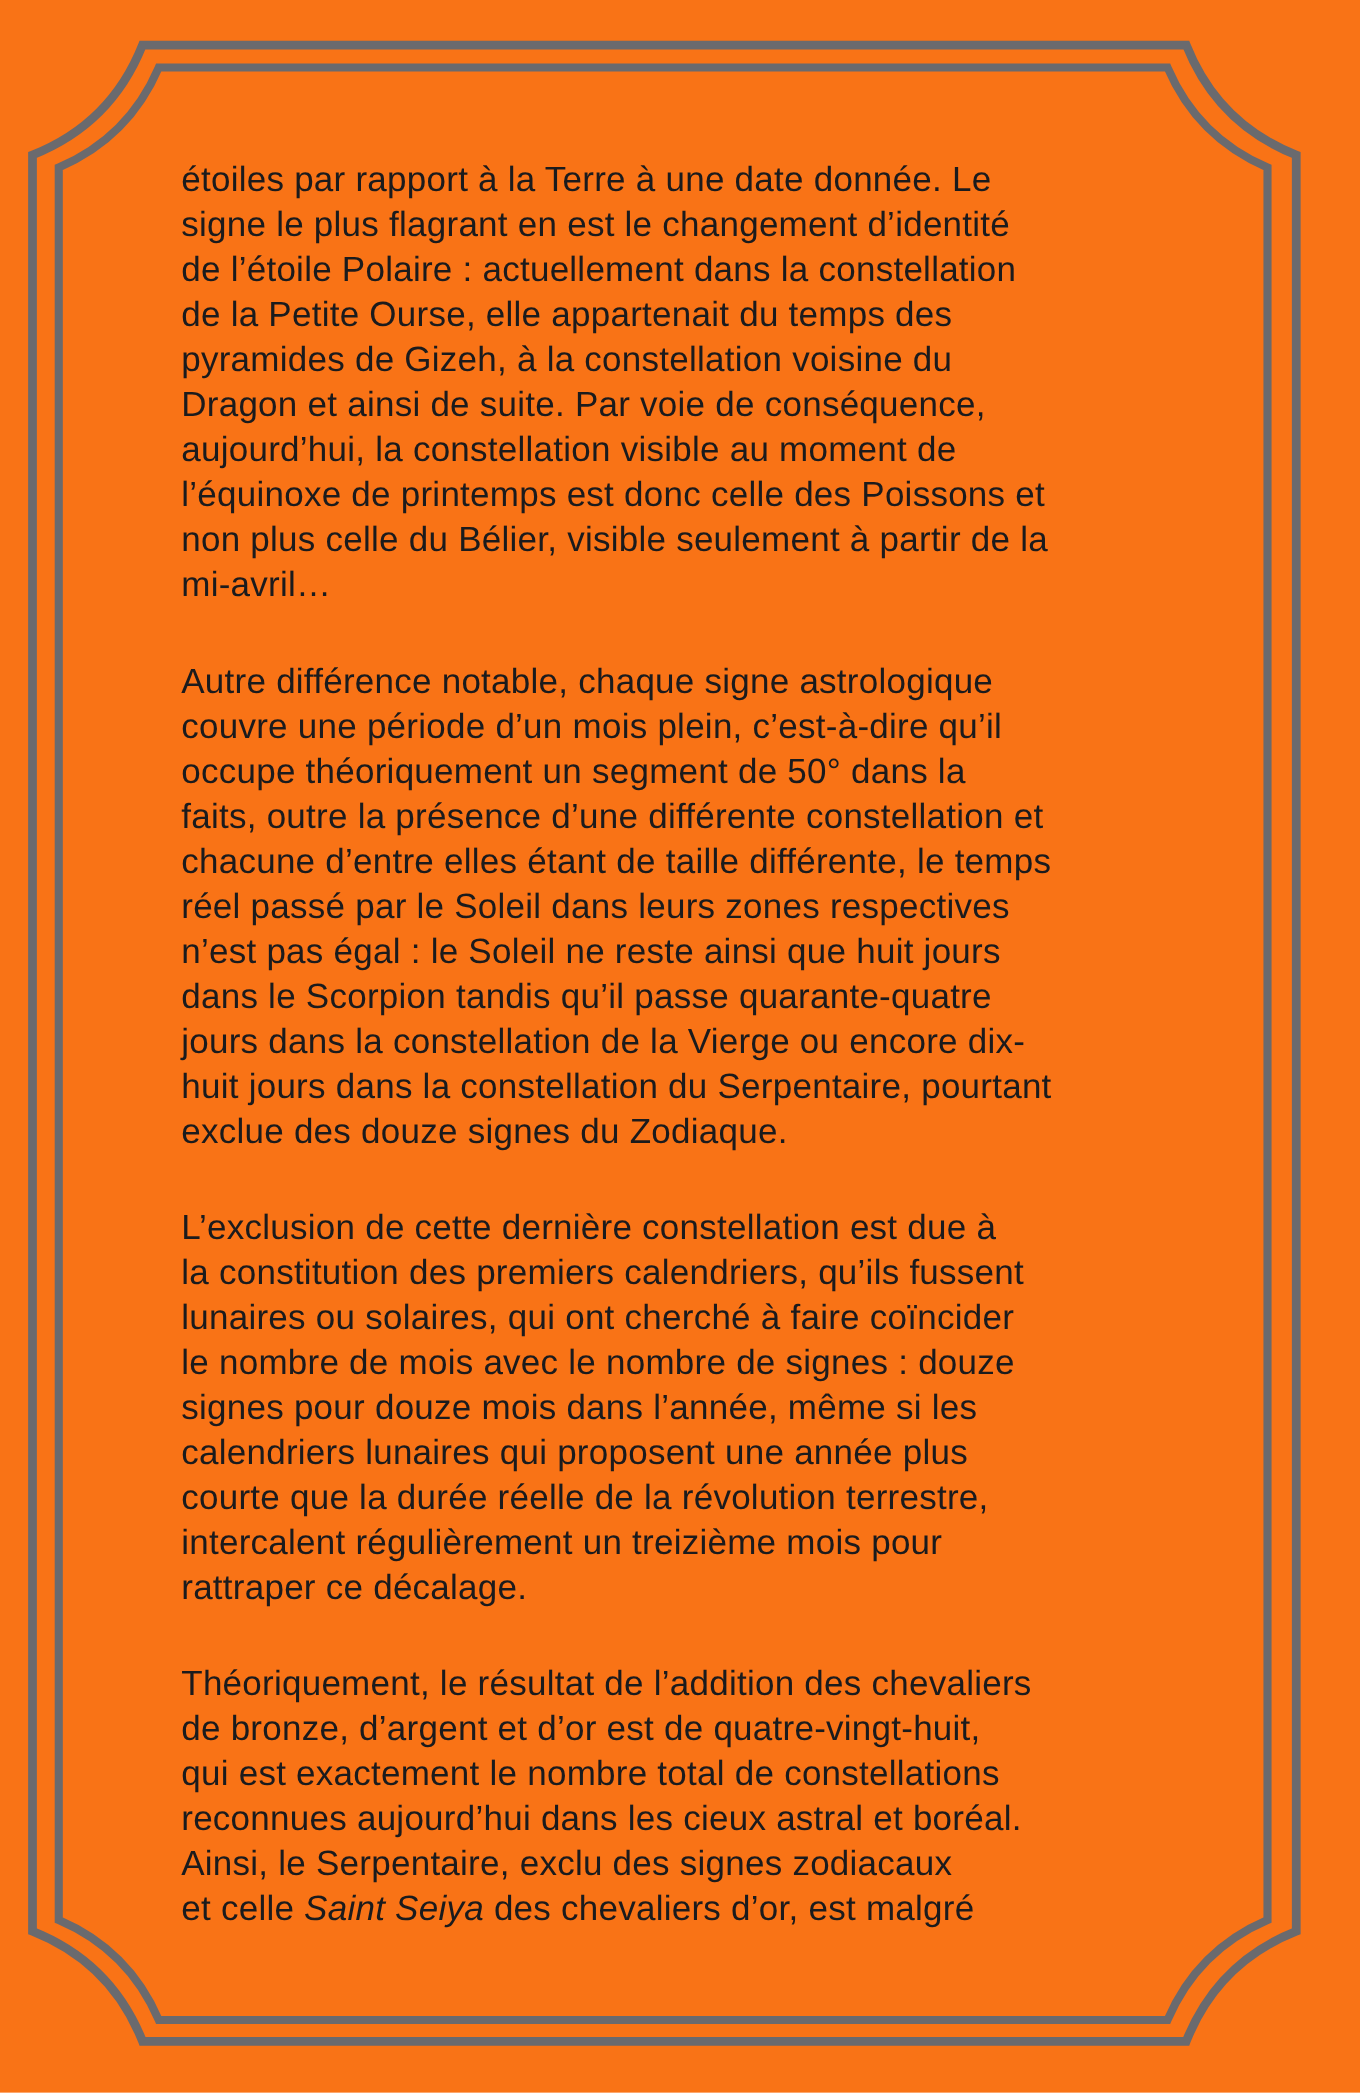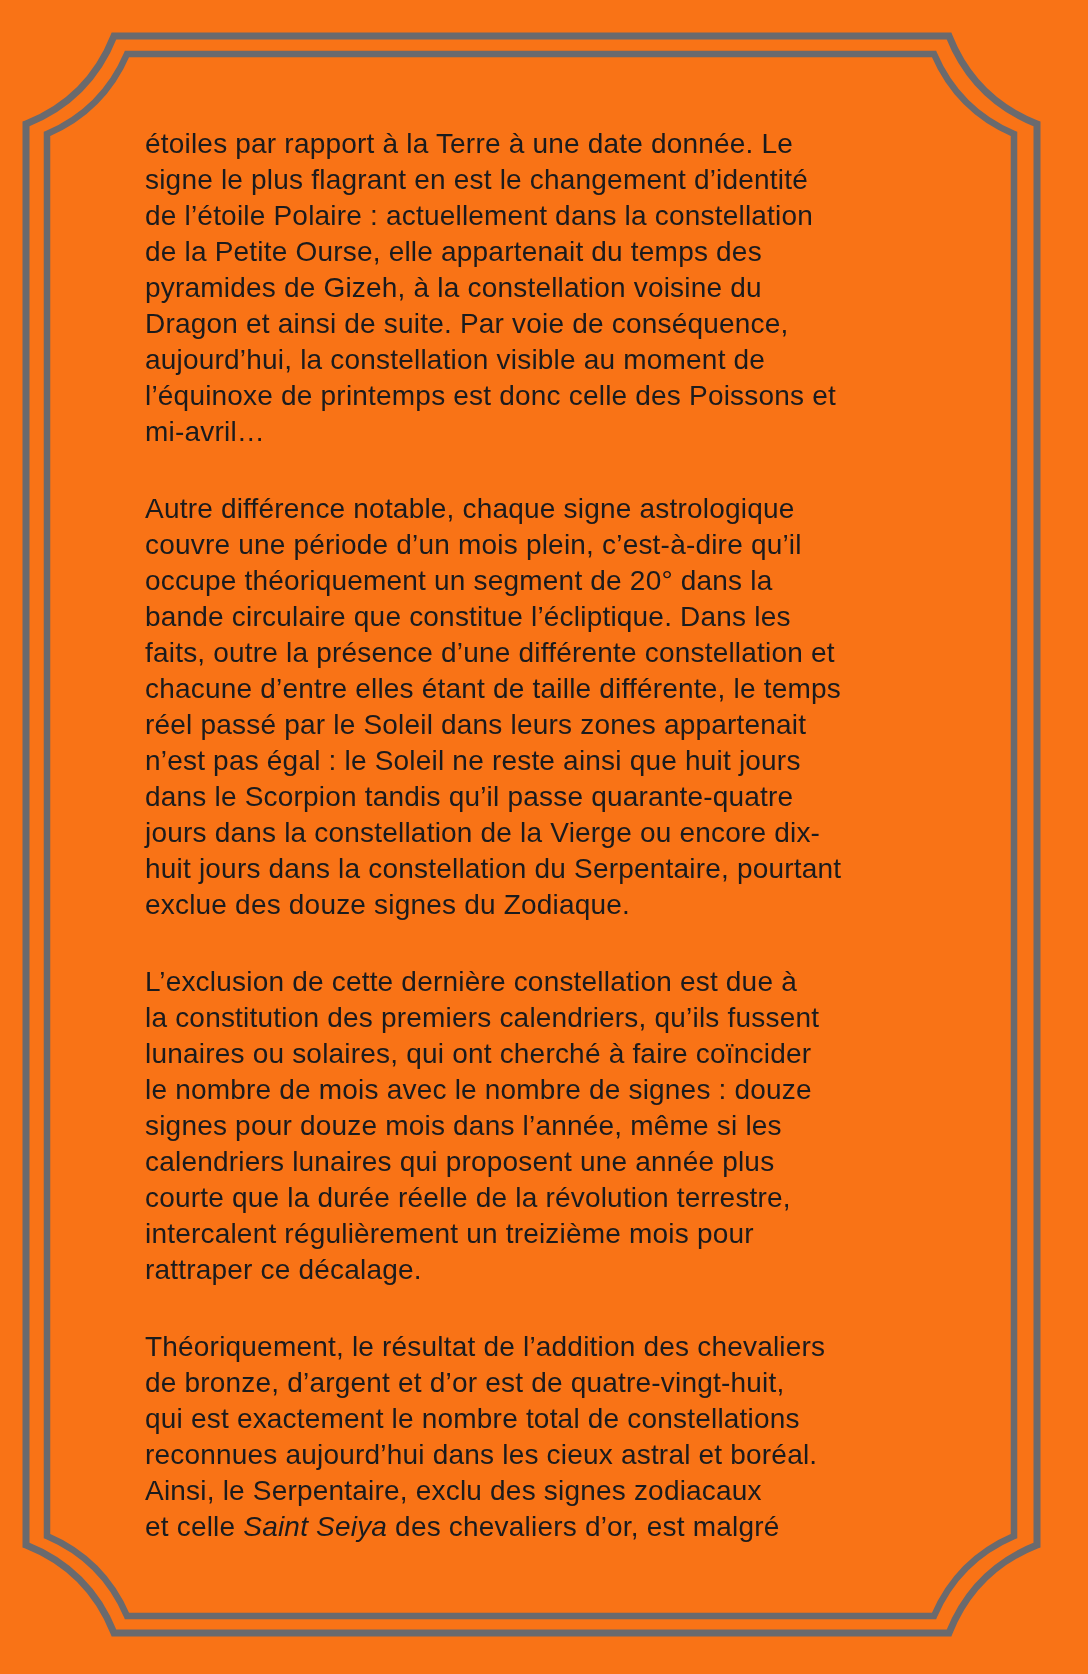--- a/index.html
+++ b/index.html
@@ -52,31 +52,31 @@
 
     <div class="para">
       <div class="tline">étoiles par rapport à la Terre à une date donnée. Le</div>
       <div class="tline">signe le plus flagrant en est le changement d’identité</div>
       <div class="tline">de l’étoile Polaire : actuellement dans la constellation</div>
       <div class="tline">de la Petite Ourse, elle appartenait du temps des</div>
       <div class="tline">pyramides de Gizeh, à la constellation voisine du</div>
       <div class="tline">Dragon et ainsi de suite. Par voie de conséquence,</div>
       <div class="tline">aujourd’hui, la constellation visible au moment de</div>
       <div class="tline">l’équinoxe de printemps est donc celle des Poissons et</div>
+      <div class="tline">non plus celle du Bélier, visible seulement à partir de la</div>
       <div class="tline">mi-avril…</div>
     </div>
 
     <div class="para">
       <div class="tline">Autre différence notable, chaque signe astrologique</div>
       <div class="tline">couvre une période d’un mois plein, c’est-à-dire qu’il</div>
-      <div class="tline">occupe théoriquement un segment de 20° dans la</div>
-      <div class="tline">bande circulaire que constitue l’écliptique. Dans les</div>
+      <div class="tline">occupe théoriquement un segment de 50° dans la</div>
       <div class="tline">faits, outre la présence d’une différente constellation et</div>
       <div class="tline">chacune d’entre elles étant de taille différente, le temps</div>
-      <div class="tline">réel passé par le Soleil dans leurs zones appartenait</div>
+      <div class="tline">réel passé par le Soleil dans leurs zones respectives</div>
       <div class="tline">n’est pas égal : le Soleil ne reste ainsi que huit jours</div>
       <div class="tline">dans le Scorpion tandis qu’il passe quarante-quatre</div>
       <div class="tline">jours dans la constellation de la Vierge ou encore dix-</div>
       <div class="tline">huit jours dans la constellation du Serpentaire, pourtant</div>
       <div class="tline">exclue des douze signes du Zodiaque.</div>
     </div>
 
     <div class="para">
       <div class="tline">L’exclusion de cette dernière constellation est due à</div>
       <div class="tline">la constitution des premiers calendriers, qu’ils fussent</div>

